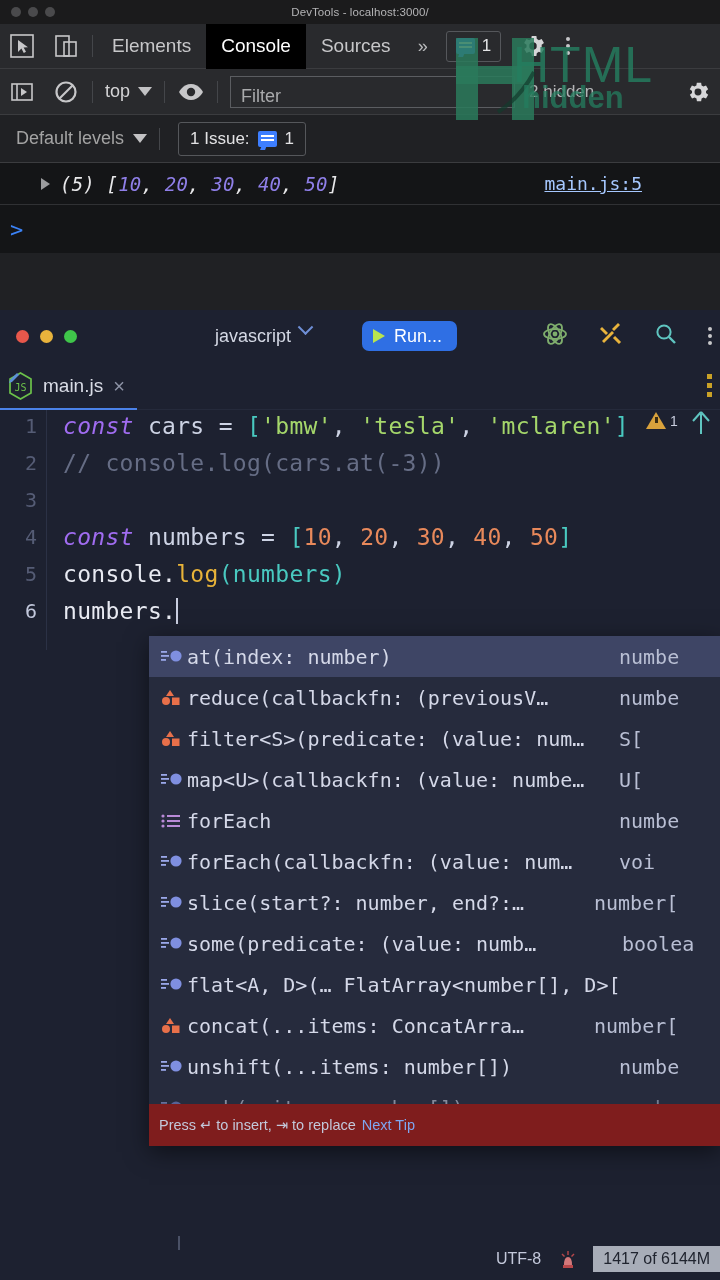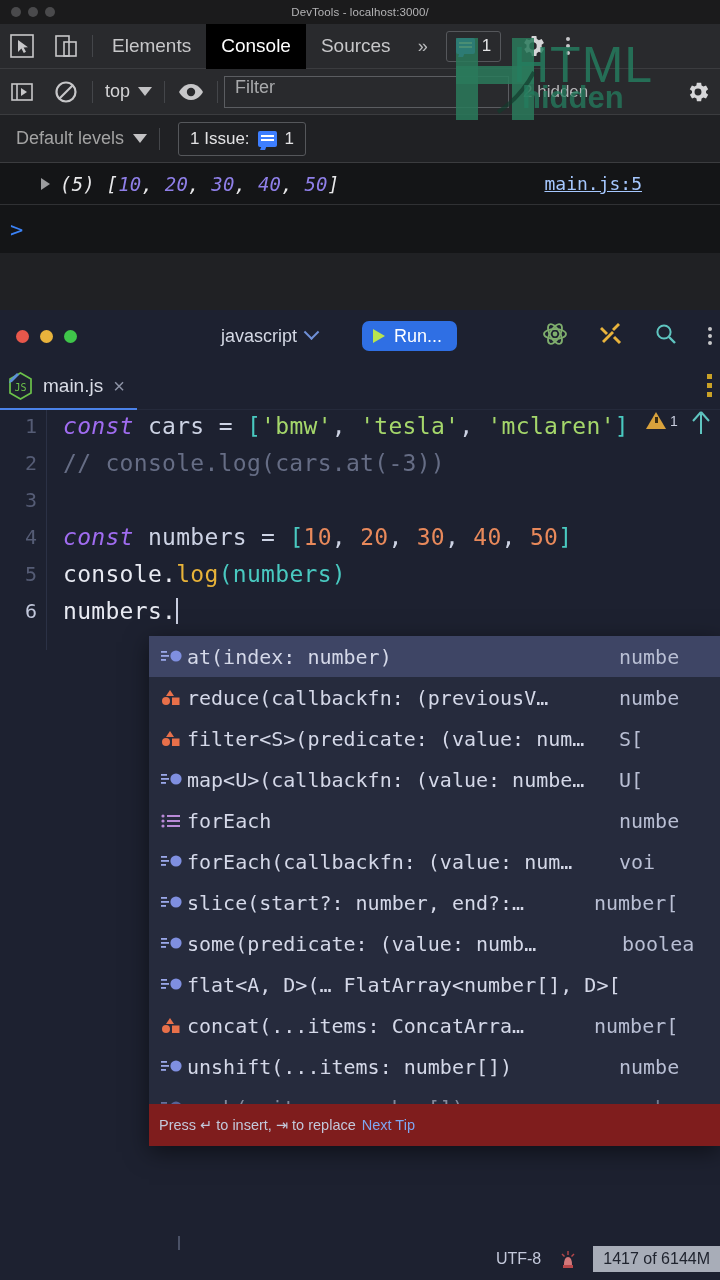--- a/index.html
+++ b/index.html
@@ -43,22 +43,22 @@
   .kebab-dots { display:flex; flex-direction:column; gap:3px; align-items:center;}
   .kebab-dots i { width:4px;height:4px;background:#c7c7c9;border-radius:50%; display:block;}
 
   .dt-filterbar { height: 46px; background: #292a2d; display: flex; align-items: center;
     border-bottom: 1px solid #3b3c3f; position: relative; }
   .top-sel { font-size: 18px; color: #d4d4d6; display: flex; align-items: center; gap: 8px;
     padding: 0 8px; }
   .caret-dn { width: 0; height: 0; border-left: 7px solid transparent;
     border-right: 7px solid transparent; border-top: 9px solid #c2c2c4; }
   .filter-box { flex: 0 0 auto; width: 285px; height: 32px; border: 1px solid #5b5d61;
-    background: transparent; display: flex; align-items: flex-start; padding: 0 10px;
-    margin-left: 2px; }
+    background: transparent; display: flex; align-items: flex-end; padding: 0 10px;
+    margin-left: 8px; }
   .filter-ph { font-size: 18px; color: #a9aaac; }
   .hidden-note { font-size: 17px; color: #b4b5b7; margin-left: 14px; white-space: nowrap;}
 
   .dt-levelbar { height: 48px; background: #202124; display: flex; align-items: center;
     border-bottom: 1px solid #3b3c3f; padding-left: 8px; }
   .lvl-sel { font-size: 18px; color: #a3a3a3; display: flex; align-items: center; gap: 9px;
     padding: 0 8px; }
   .issue-pill { display: flex; align-items: center; gap: 8px; border: 1px solid #55575b;
     border-radius: 3px; height: 34px; padding: 0 11px; margin-left: 14px; }
   .issue-pill .t { font-size: 17px; color: #e2e2e4; }
@@ -85,21 +85,21 @@
   .wm-text2 { left: 522px; top: 80px; font-size: 31px; font-weight: 700;
     color: rgba(36,126,95,.75); }
 
   
   .editor { position: absolute; top: 310px; left: 0; width: 720px; height: 970px;
     background: #1d2130; }
 
   .ed-toolbar { height: 52px; display: flex; align-items: center; position: relative; }
   .ed-tl { display: flex; gap: 11px; padding-left: 16px; }
   .ed-tl i { width: 13px; height: 13px; border-radius: 50%; display: block; }
-  .lang-sel { position: absolute; left: 221px; display: flex; align-items: center; gap: 9px;
+  .lang-sel { position: absolute; left: 215px; display: flex; gap: 9px;
     font-size: 18px; color: #d4d8e4; }
   .chev-sm { width: 11px; height: 11px; border-right: 2.4px solid #6f8fd6;
     border-bottom: 2.4px solid #6f8fd6; transform: rotate(45deg) translate(-3px,-3px); }
   .run-btn { position: absolute; left: 362px; display: flex; align-items: center; gap: 9px;
     background: #2f6fe4; border-radius: 7px; height: 30px; padding: 0 15px 0 11px; }
   .run-tri { width: 0; height: 0; border-top: 7px solid transparent;
     border-bottom: 7px solid transparent; border-left: 12px solid #b9e44f; }
   .run-lbl { font-size: 18px; color: #fff; }
   .ed-icons { position: absolute; right: 8px; display: flex; align-items: center; gap: 30px;}
 

